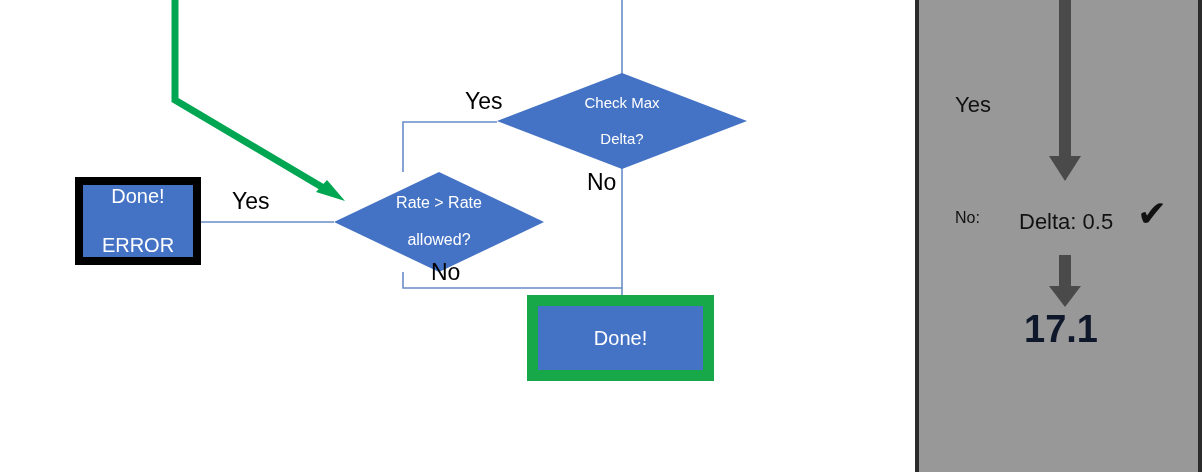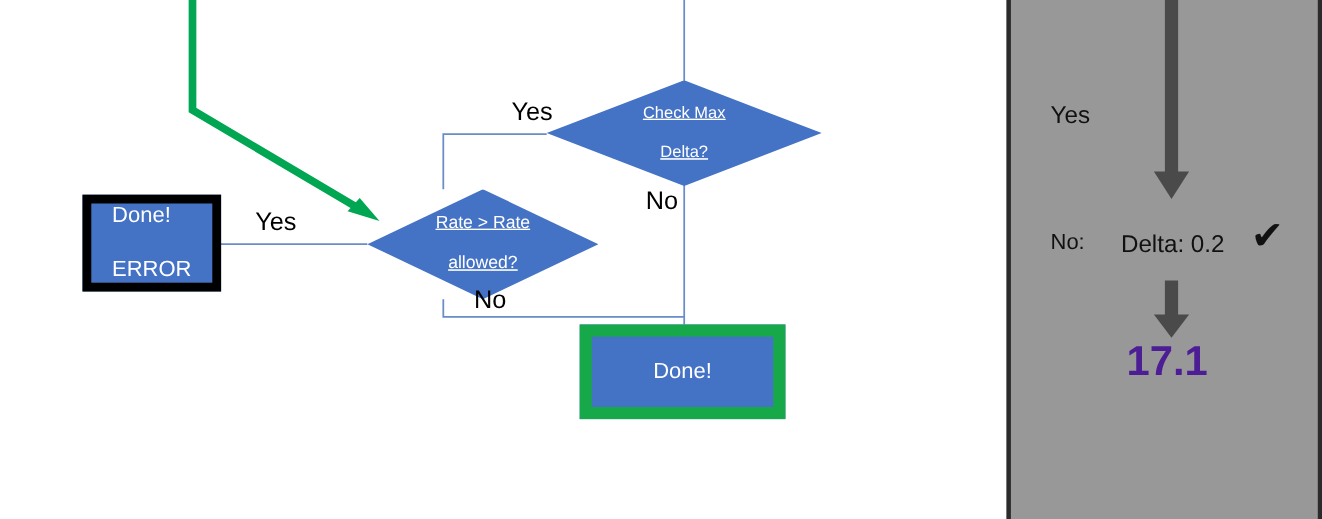--- a/index.html
+++ b/index.html
@@ -19,28 +19,28 @@
   
   .diamond{
     position:absolute;
     background:#4472C4;
     display:flex;align-items:center;justify-content:center;
     text-align:center;
     color:#ffffff;
     -webkit-clip-path:polygon(50% 0,100% 50%,50% 100%,0 50%);
     clip-path:polygon(50% 0,100% 50%,50% 100%,0 50%);
   }
-  .diamond span{display:block;line-height:1.18;text-decoration:underline;}
+  .diamond span{display:block;line-height:1.18;}
 
   
   .procbox{
     position:absolute;
     background:#4472C4;
     display:flex;align-items:center;justify-content:center;
-    text-align:left;color:#ffffff;
+    text-align:center;color:#ffffff;
     box-sizing:border-box;
   }
   .procbox span{display:block;line-height:1.22;}
   .box-error{border:8px solid #000000;}
   .box-done{border:11px solid #17A84A;}
 
   
   .edgelabel{
     position:absolute;
     color:#000000;
@@ -50,21 +50,21 @@
   
   #panel{
     position:absolute;left:915px;top:0;width:287px;height:472px;
     background:#989898;
     border-left:4px solid #2b2b2b;
     border-right:4px solid #2b2b2b;
     box-sizing:border-box;
   }
   #panelsvg{position:absolute;left:0;top:0;width:283px;height:472px;}
   .ptext{position:absolute;color:#111111;white-space:nowrap;}
-  .pvalue{position:absolute;color:#4c1d95;font-weight:bold;white-space:nowrap;}
+  .pvalue{position:absolute;color:#0f172a;font-weight:bold;white-space:nowrap;}
 </style>
 </head>
 <body>
 
 <div id="stage">
 
   <div id="flow">
 
     <svg id="flowsvg" viewBox="0 0 915 472">
 
@@ -129,23 +129,23 @@
       </g>
 
       <g>
         <rect x="140" y="255" width="12" height="33" fill="#4a4a4a"></rect>
         <polygon points="130,286 162,286 146,307" fill="#4a4a4a"></polygon>
       </g>
     </svg>
 
     <div class="ptext" style="left:36px;top:92px;font-size:22px;">Yes</div>
 
-    <div class="ptext" style="left:36px;top:209px;font-size:20px;">No:</div>
+    <div class="ptext" style="left:36px;top:209px;font-size:16px;">No:</div>
 
-    <div class="ptext" style="left:100px;top:209px;font-size:22px;">Delta: 0.2</div>
+    <div class="ptext" style="left:100px;top:209px;font-size:22px;">Delta: 0.5</div>
 
     <div class="ptext" style="left:218px;top:196px;font-size:36px;line-height:36px;">✔</div>
 
     <div class="pvalue" style="left:105px;top:308px;font-size:38px;">17.1</div>
 
   </div>
 
 </div>
 
 </body></html>

